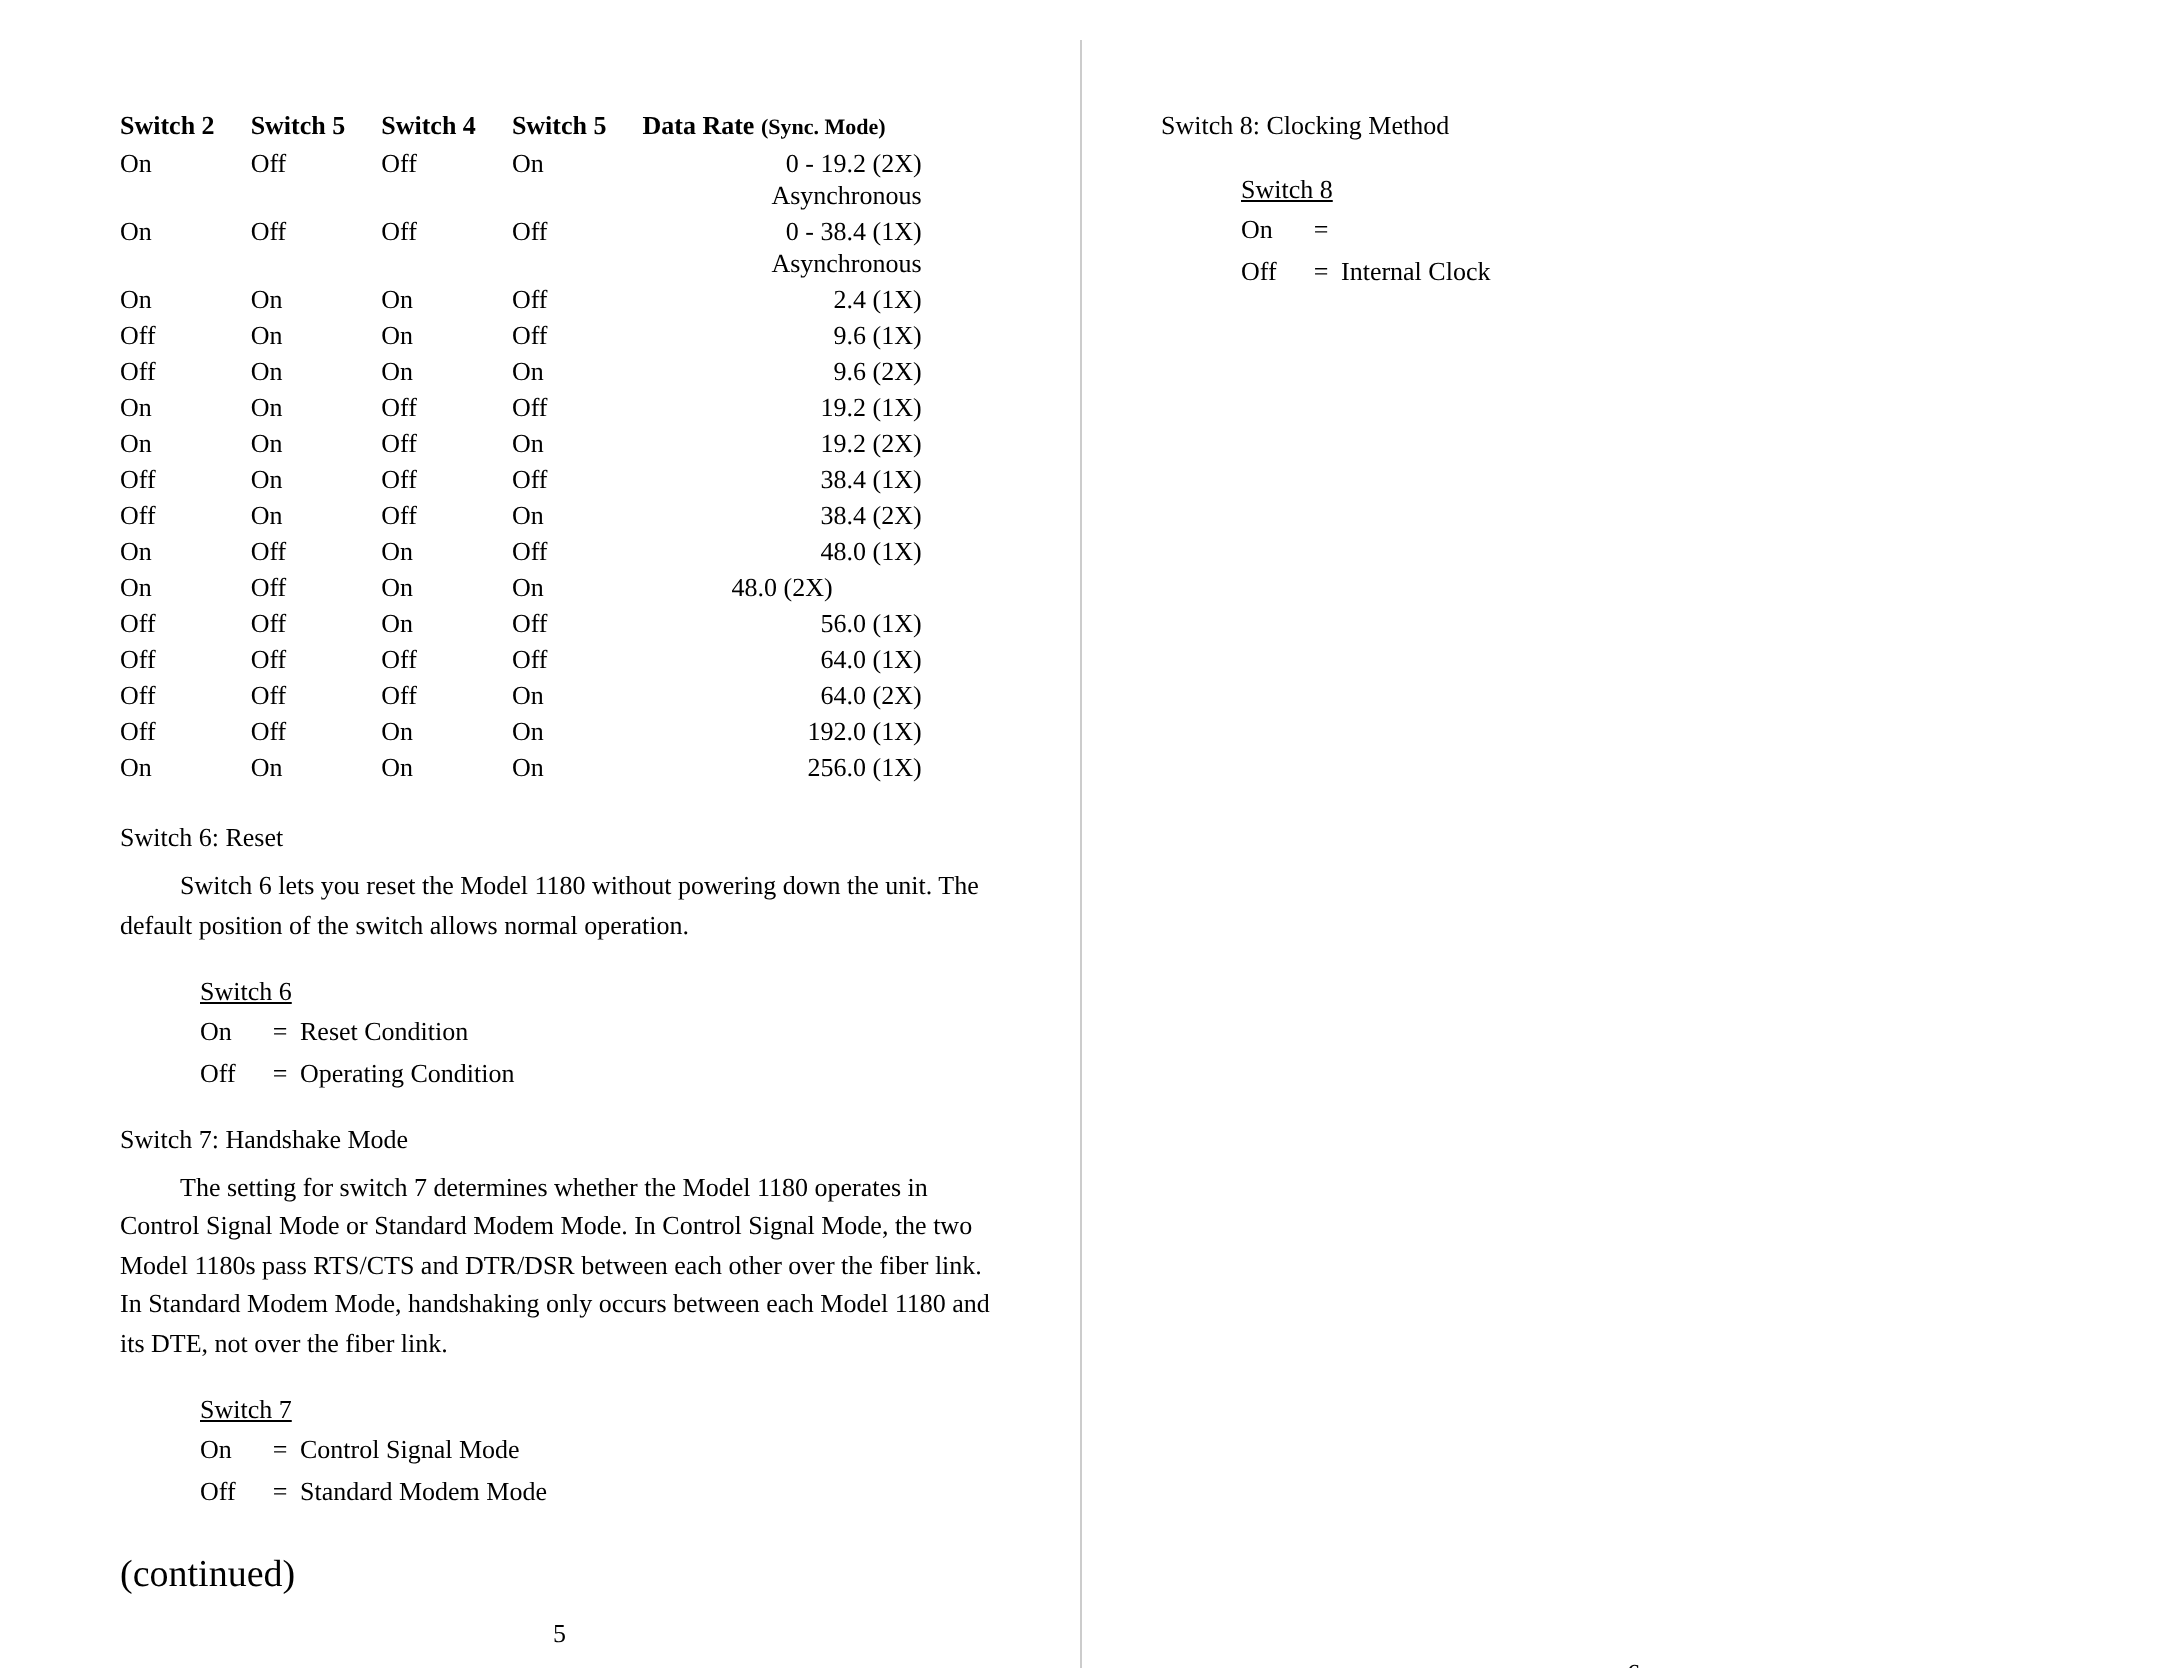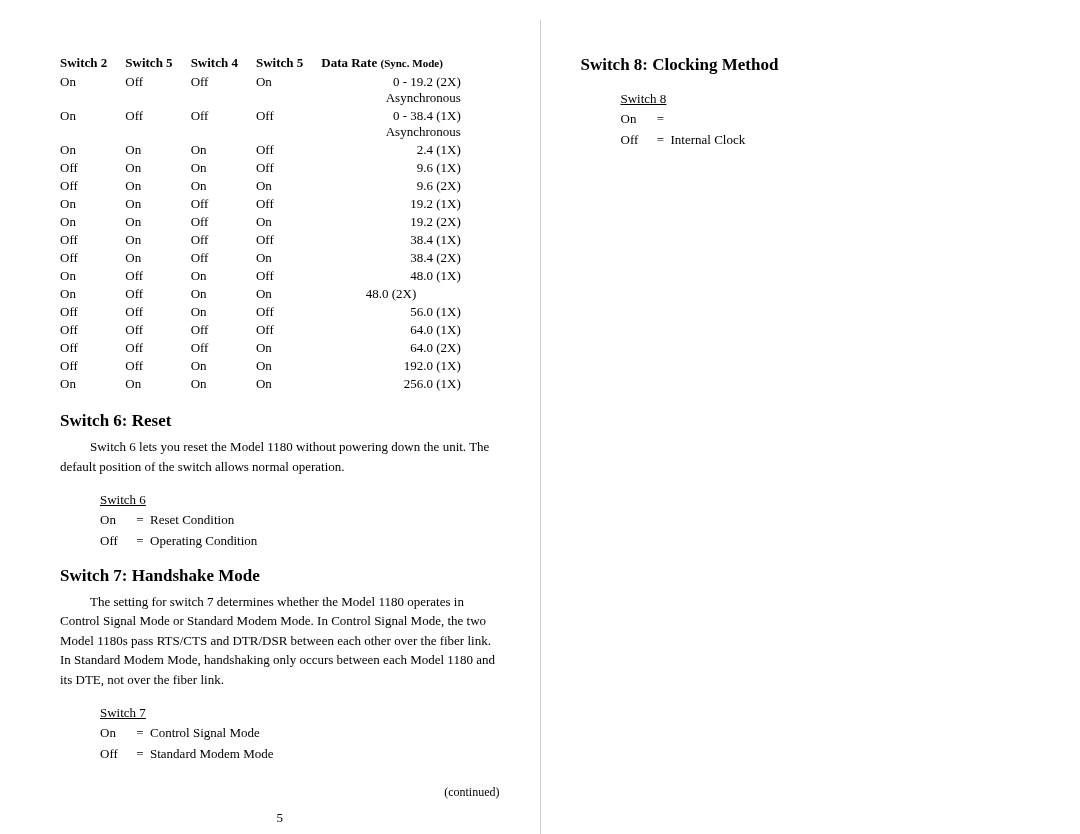--- a/index.html
+++ b/index.html
@@ -41,22 +41,22 @@
       vertical-align: top;
       white-space: nowrap;
     }
     .th-datarate {
       text-align: left;
     }
     .th-datarate span.sync-mode {
       font-size: 11px;
     }
     .section-title {
-      font-weight: bold;
-      font-size: 17px;
+      font-weight: normal;
+      font-size: 13px;
       margin-bottom: 6px;
     }
     .section-body {
       margin-bottom: 10px;
       font-size: 13px;
       line-height: 1.5;
       text-indent: 30px;
     }
     .sub-table {
       margin-left: 40px;
@@ -77,22 +77,22 @@
       width: 30px;
     }
     .sub-table-row .col2 {
       width: 20px;
       text-align: center;
     }
     .sub-table-row .col3 {
       flex: 1;
     }
     .continued {
-      text-align: right;
-      font-size: 12px;
+      text-align: left;
+      font-size: 19px;
       margin-top: 20px;
     }
     .pages-wrapper {
       position: relative;
       display: flex;
       width: 1080px;
       min-height: 834px;
     }
     .page-divider {
       width: 1px;

